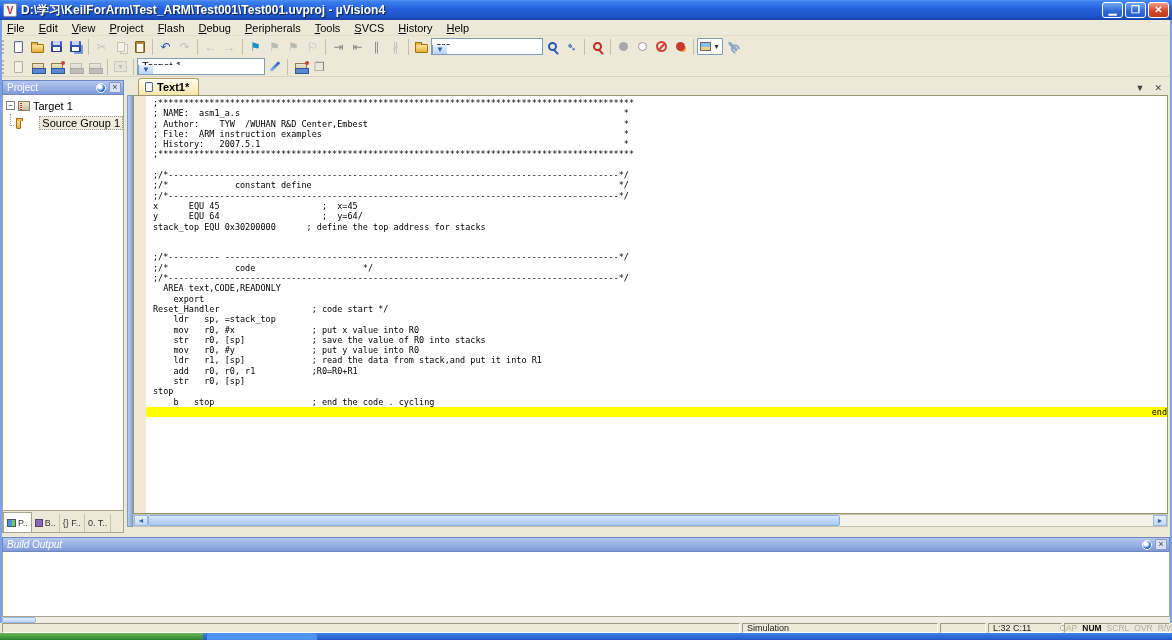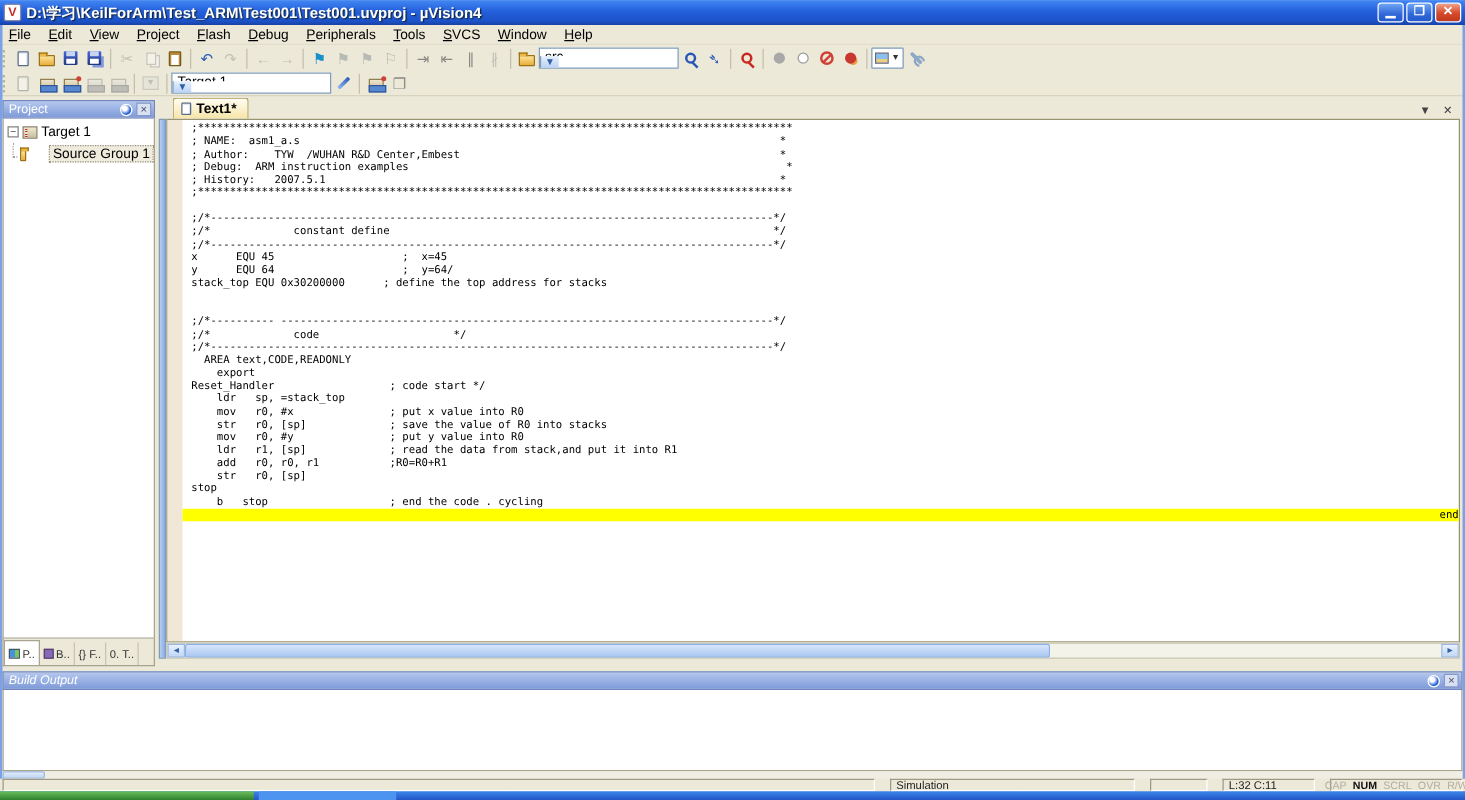--- a/index.html
+++ b/index.html
@@ -136,21 +136,21 @@
   .sspace { flex:1; }
 
   
   .build-output { position:absolute; left:2px; right:2px; top:537px; height:86px;font-style:italic; }
   .bo-body { position:absolute; left:0; right:0; top:15px; bottom:6px; background:#fff; border:1px solid #A8A490; border-top:none; }
   .bo-scroll { position:absolute; left:0; right:0; bottom:0; height:6px; background:#F0EEE2; display:flex; }
   .bo-thumb { width:34px; background:linear-gradient(#E2ECFA,#BED6F4); border:1px solid #9AB8E4; border-radius:2px; }
 
   
   .statusbar { position:absolute; left:0; right:0; bottom:7px; height:10px; background:#ECE9D8;
-    display:flex; gap:12px; font-size:9px; color:#222; align-items:stretch; padding:0 2px; }
+    display:flex; gap:2px; font-size:9px; color:#222; align-items:stretch; padding:0 2px; }
   .sb-cell { border:1px solid; border-color:#9E9A87 #FFF #FFF #9E9A87; display:flex; align-items:center; padding:0 4px; }
   .sb-fill { flex:1; }
   .sb-sim { width:196px; }
   .sb-gap { width:46px; }
   .sb-cur { width:74px; }
   .sb-flags { width:106px; gap:5px; justify-content:center; font-size:8.5px; }
   .flag { color:#B2AEA0; } .flag.active { color:#111; font-weight:bold; }
 
   
   .taskbar { position:absolute; left:0; right:0; bottom:0; height:7px; background:linear-gradient(#3D87E8,#2455C8); }
@@ -173,21 +173,21 @@
 <div class="menubar">
     <span class="menu-item">File</span>
     <span class="menu-item">Edit</span>
     <span class="menu-item">View</span>
     <span class="menu-item">Project</span>
     <span class="menu-item">Flash</span>
     <span class="menu-item">Debug</span>
     <span class="menu-item">Peripherals</span>
     <span class="menu-item">Tools</span>
     <span class="menu-item">SVCS</span>
-    <span class="menu-item">Window</span>
+    <span class="menu-item">History</span>
     <span class="menu-item">Help</span>
   </div>
 
 <div class="toolbar tb1">
   <span class="grip"></span>
   <span class="i16">
       <span class="sheet"></span>
     </span>
   <span class="i16">
       <span class="folder"></span>
@@ -349,21 +349,21 @@
     <span>✕</span>
   </span>
 </div>
 
 <div class="editor">
   <div class="gutter"></div>
   <div class="code">
       <div class="code-line">;*********************************************************************************************</div>
       <div class="code-line">; NAME:  asm1_a.s                                                                           *</div>
       <div class="code-line">; Author:    TYW  /WUHAN R&amp;D Center,Embest                                                  *</div>
-      <div class="code-line">; Debug:  ARM instruction examples                                                           *</div>
+      <div class="code-line">; File:  ARM instruction examples                                                           *</div>
       <div class="code-line">; History:   2007.5.1                                                                       *</div>
       <div class="code-line">;*********************************************************************************************</div>
       <div class="code-line"> </div>
       <div class="code-line">;/*----------------------------------------------------------------------------------------*/</div>
       <div class="code-line">;/*             constant define                                                            */</div>
       <div class="code-line">;/*----------------------------------------------------------------------------------------*/</div>
       <div class="code-line">x      EQU 45                    ;  x=45</div>
       <div class="code-line">y      EQU 64                    ;  y=64/</div>
       <div class="code-line">stack_top EQU 0x30200000      ; define the top address for stacks</div>
       <div class="code-line"> </div>

